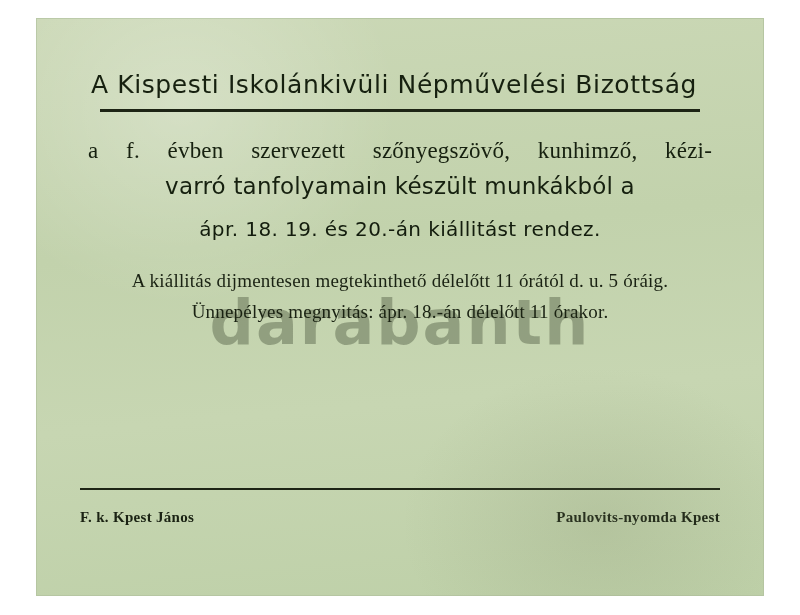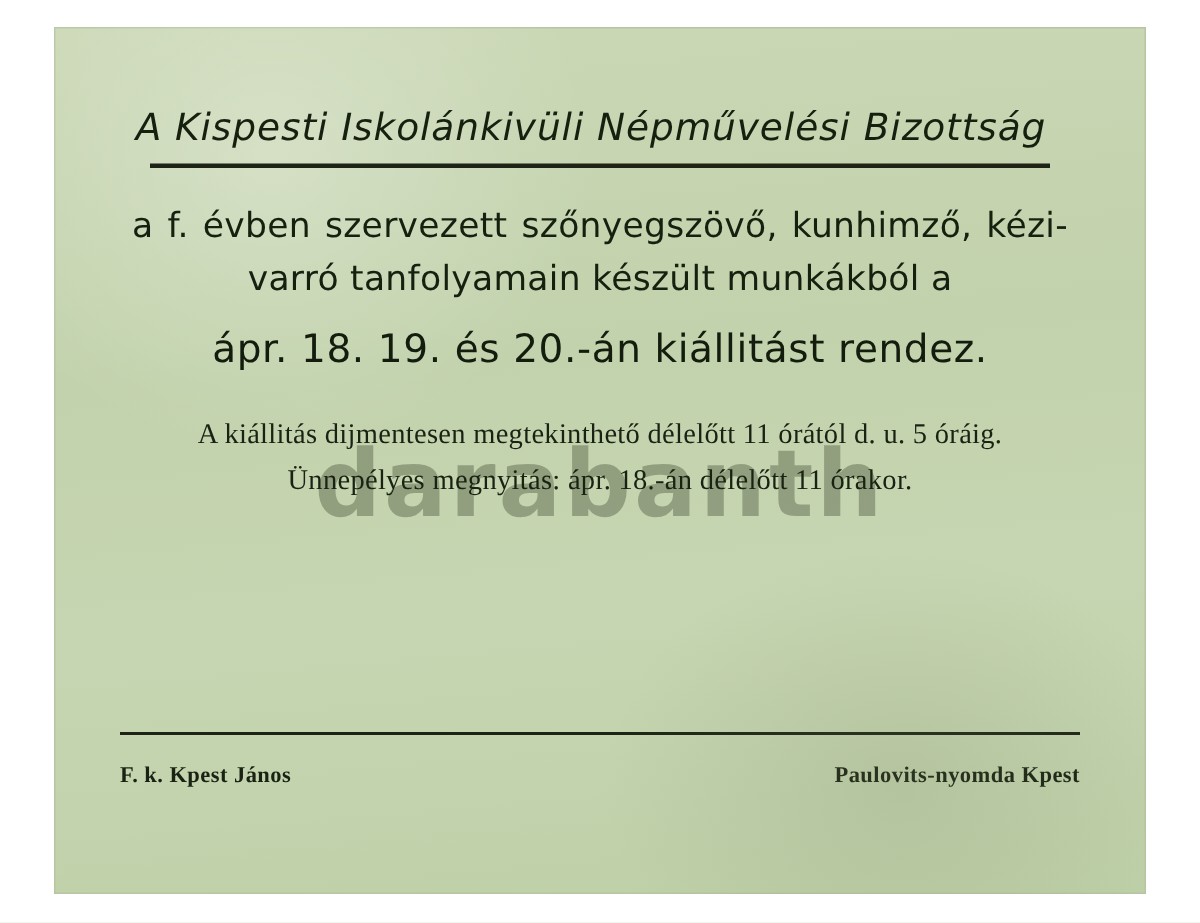--- a/index.html
+++ b/index.html
@@ -63,21 +63,20 @@
   
   .headline {
     margin: 0;
     padding: 52px 52px 0 40px;
     font-family: "DejaVu Sans", sans-serif;
     font-size: 25px;
     font-weight: 400;
     letter-spacing: 0.6px;
     color: #16200f;
     white-space: nowrap;
-    font-style: italic;
   }
   .rule {
     margin: 10px auto 0 auto;
     width: 600px;
     height: 0;
     border-top: 3px solid #1d2415;
   }
 
   
   .body-block {
@@ -89,30 +88,31 @@
     color: #16200f;
     letter-spacing: 0.2px;
   }
   .body-line {
     white-space: nowrap;
   }
   .body-line.l1, .body-line.l2 {
     text-align: justify;
     text-align-last: justify;
     white-space: normal;
+    font-family: Liberation Serif, serif;
   }
   .body-line.l3, .body-line.l4 {
     text-align: center;
   }
 
   
   .date-line {
     margin: 10px 0 0 0;
     font-family: "DejaVu Sans", sans-serif;
-    font-size: 26px;
+    font-size: 20px;
     letter-spacing: 0.4px;
     color: #131c0d;
     white-space: nowrap;
   }
 
   
   .small-print {
     margin: 22px 0 0 0;
     font-family: "Liberation Serif", serif;
     font-size: 19px;

